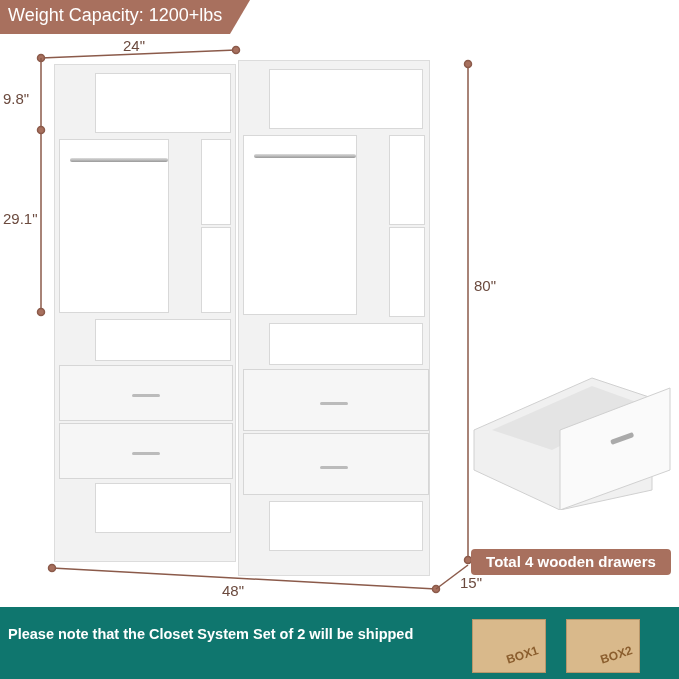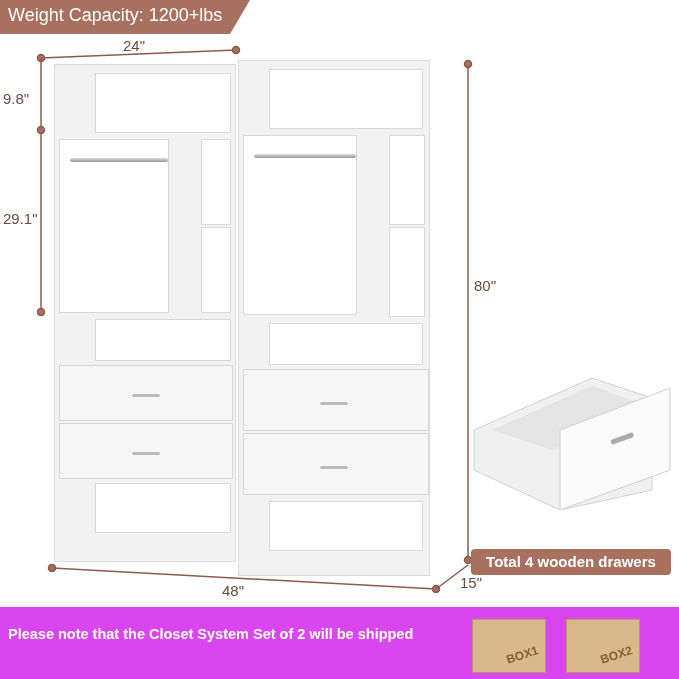--- a/index.html
+++ b/index.html
@@ -6,21 +6,21 @@
   body{width:679px;height:679px;position:relative;overflow:hidden;font-family:"Liberation Sans",sans-serif;}
   .abs{position:absolute;}
   .banner-top{left:0;top:0;width:250px;height:34px;background:#a8705e;clip-path:polygon(0 0,100% 0,92% 100%,0 100%);}
   .banner-top span{position:absolute;left:8px;top:5px;color:#ffffff;font-weight:normal;font-size:18px;white-space:nowrap;}
   .dim{color:#6b4a3e;font-size:15px;}
   .cab{background:#f2f2f2;border:1px solid #dcdcdc;}
   .bay{background:#fff;border:1px solid #d8d8d8;}
   .drawer{background:#f6f6f6;border:1px solid #d6d6d6;}
   .handle{height:3px;background:#bbb;border-radius:2px;width:28px;}
   .rod{height:4px;background:linear-gradient(#ddd,#999);border-radius:2px;}
-  .footer{left:0;top:607px;width:679px;height:72px;background:#d946ef;}
+  .footer{left:0;top:607px;width:679px;height:72px;background:#0f766e;}
   .footer-text{left:8px;top:17px;color:#fff;font-weight:bold;font-size:14.5px;line-height:20px;width:460px;}
   .box{width:72px;height:52px;background:#d9b98b;border:1px solid #b8966a;}
   .box span{position:absolute;right:6px;bottom:10px;color:#8b5e2e;font-weight:bold;font-size:12px;transform:rotate(-18deg);}
   .tag{left:471px;top:517px;width:200px;height:26px;background:#a8705e;border-radius:4px;color:#fff;font-weight:bold;font-size:15px;text-align:center;line-height:26px;margin-top:32px;}
 </style>
 </head>
 <body>
 
 <div class="abs banner-top">
   <span>Weight Capacity: 1200+lbs</span>

